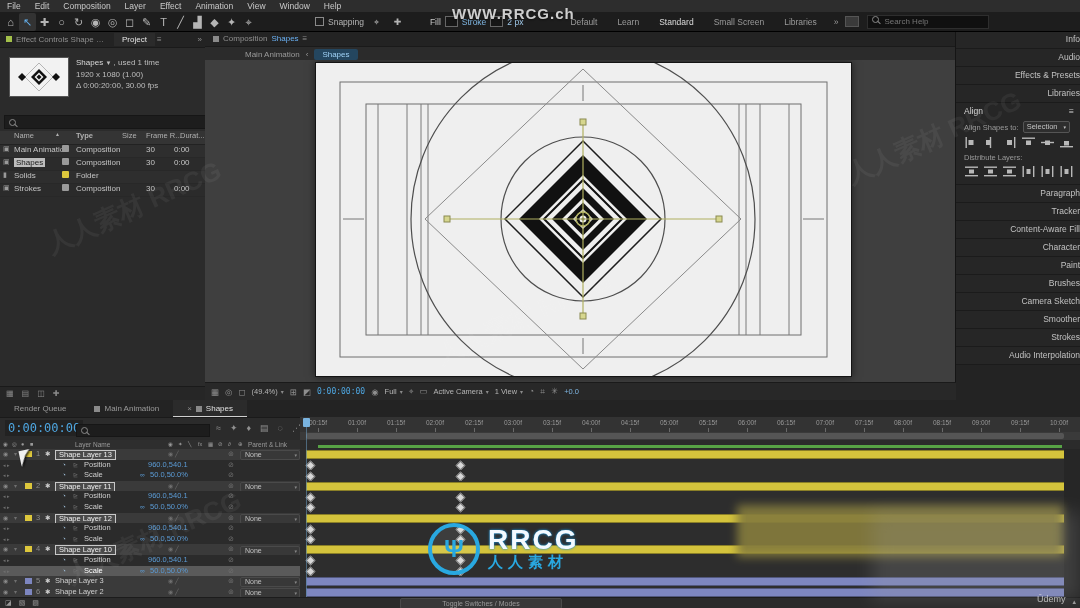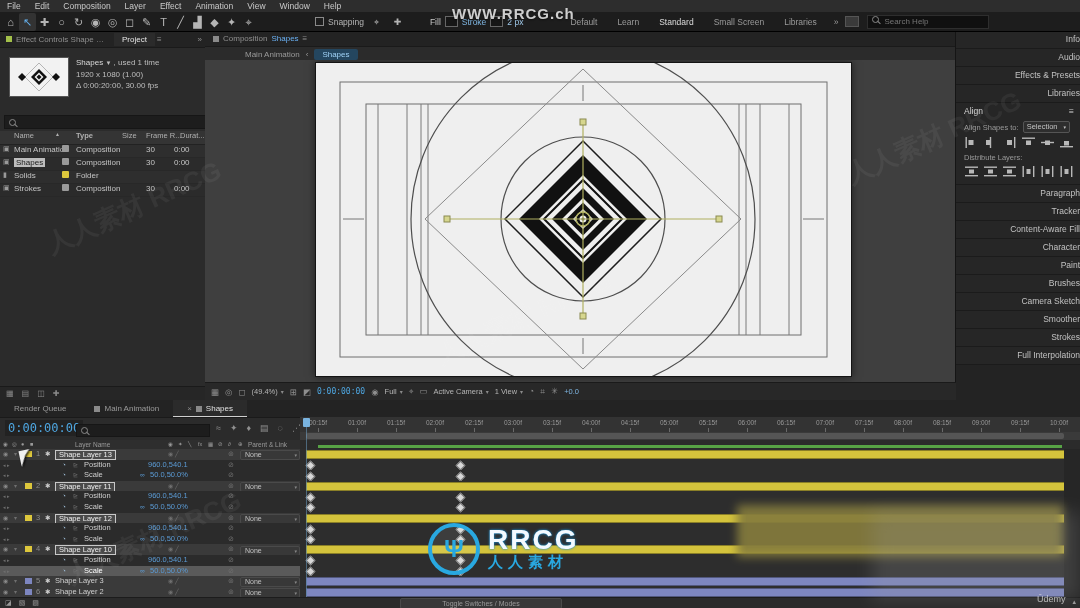--- a/index.html
+++ b/index.html
@@ -518,21 +518,21 @@
     <div id="rp-bottom">
         <div class="rp-row">Paragraph</div>
         <div class="rp-row">Tracker</div>
         <div class="rp-row">Content-Aware Fill</div>
         <div class="rp-row">Character</div>
         <div class="rp-row">Paint</div>
         <div class="rp-row">Brushes</div>
         <div class="rp-row">Camera Sketch</div>
         <div class="rp-row">Smoother</div>
         <div class="rp-row">Strokes</div>
-        <div class="rp-row">Full Interpolation</div>
+        <div class="rp-row">Audio Interpolation</div>
       </div>
   </div>
 
   <div id="timeline" class="abs">
     <div id="tl-tabs">
         <div class="tl-tab">
           <span>Render Queue</span>
         </div>
         <div class="tl-tab">
           <span class="sq"></span>

